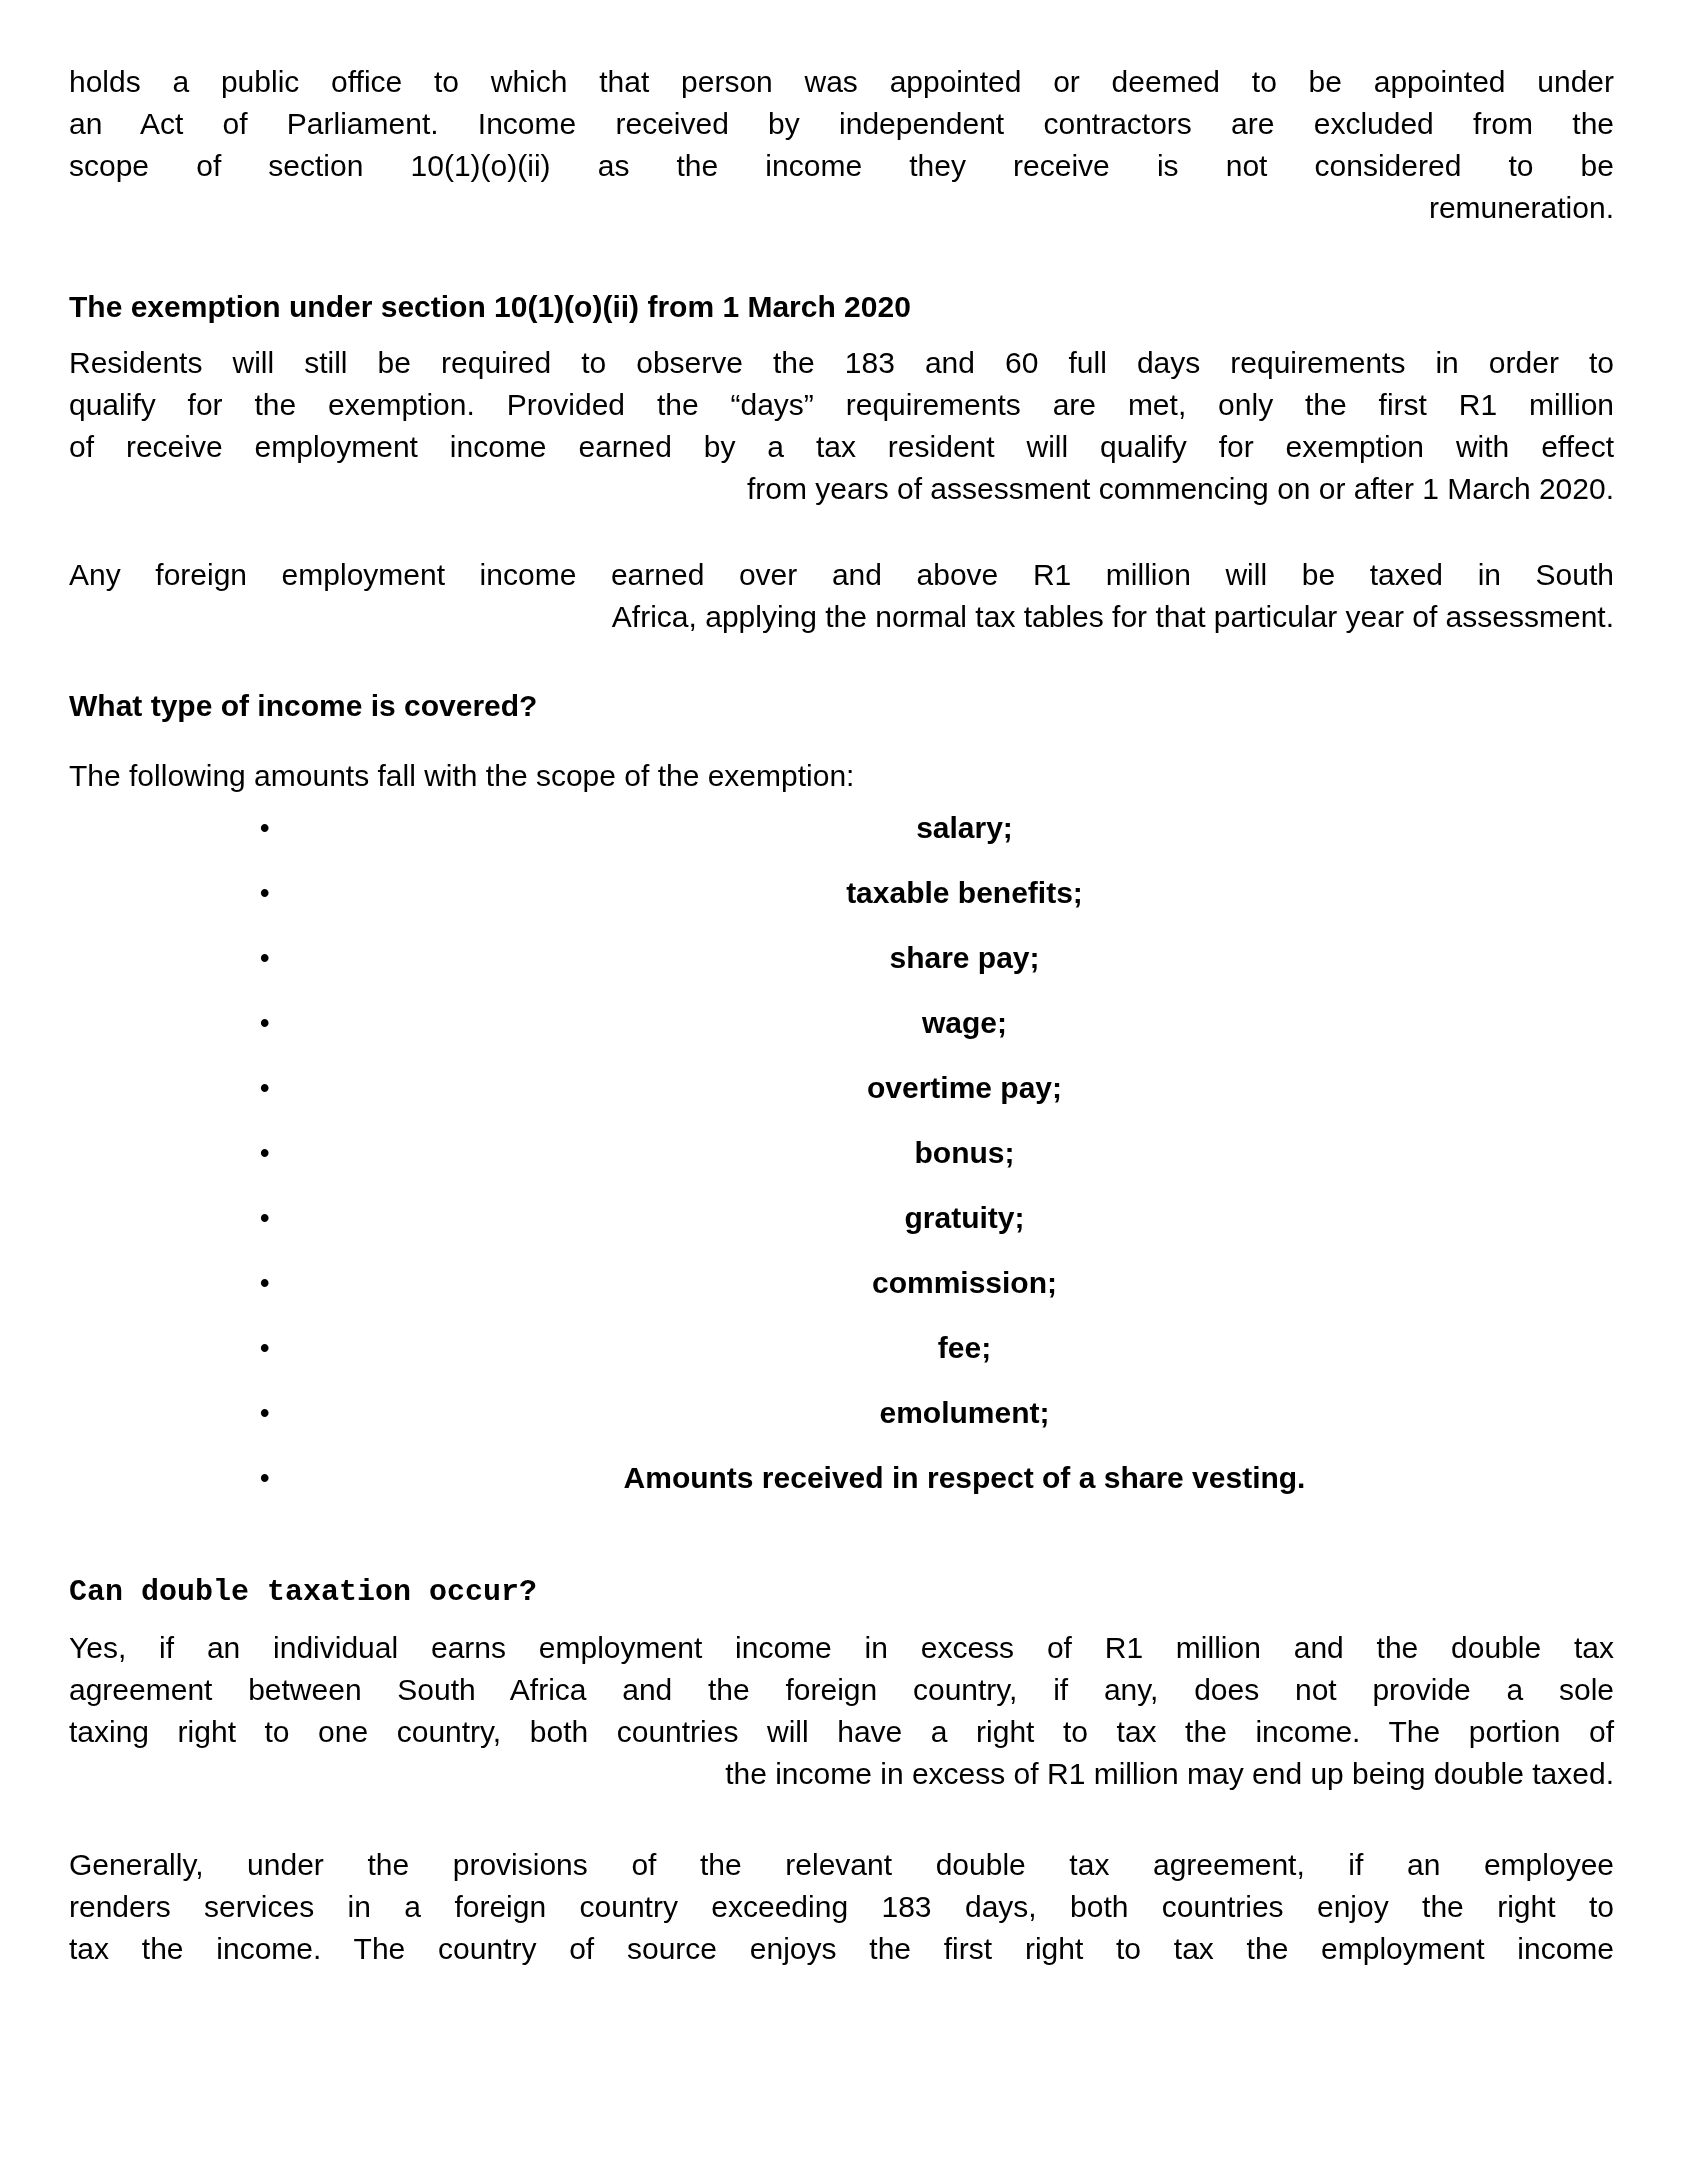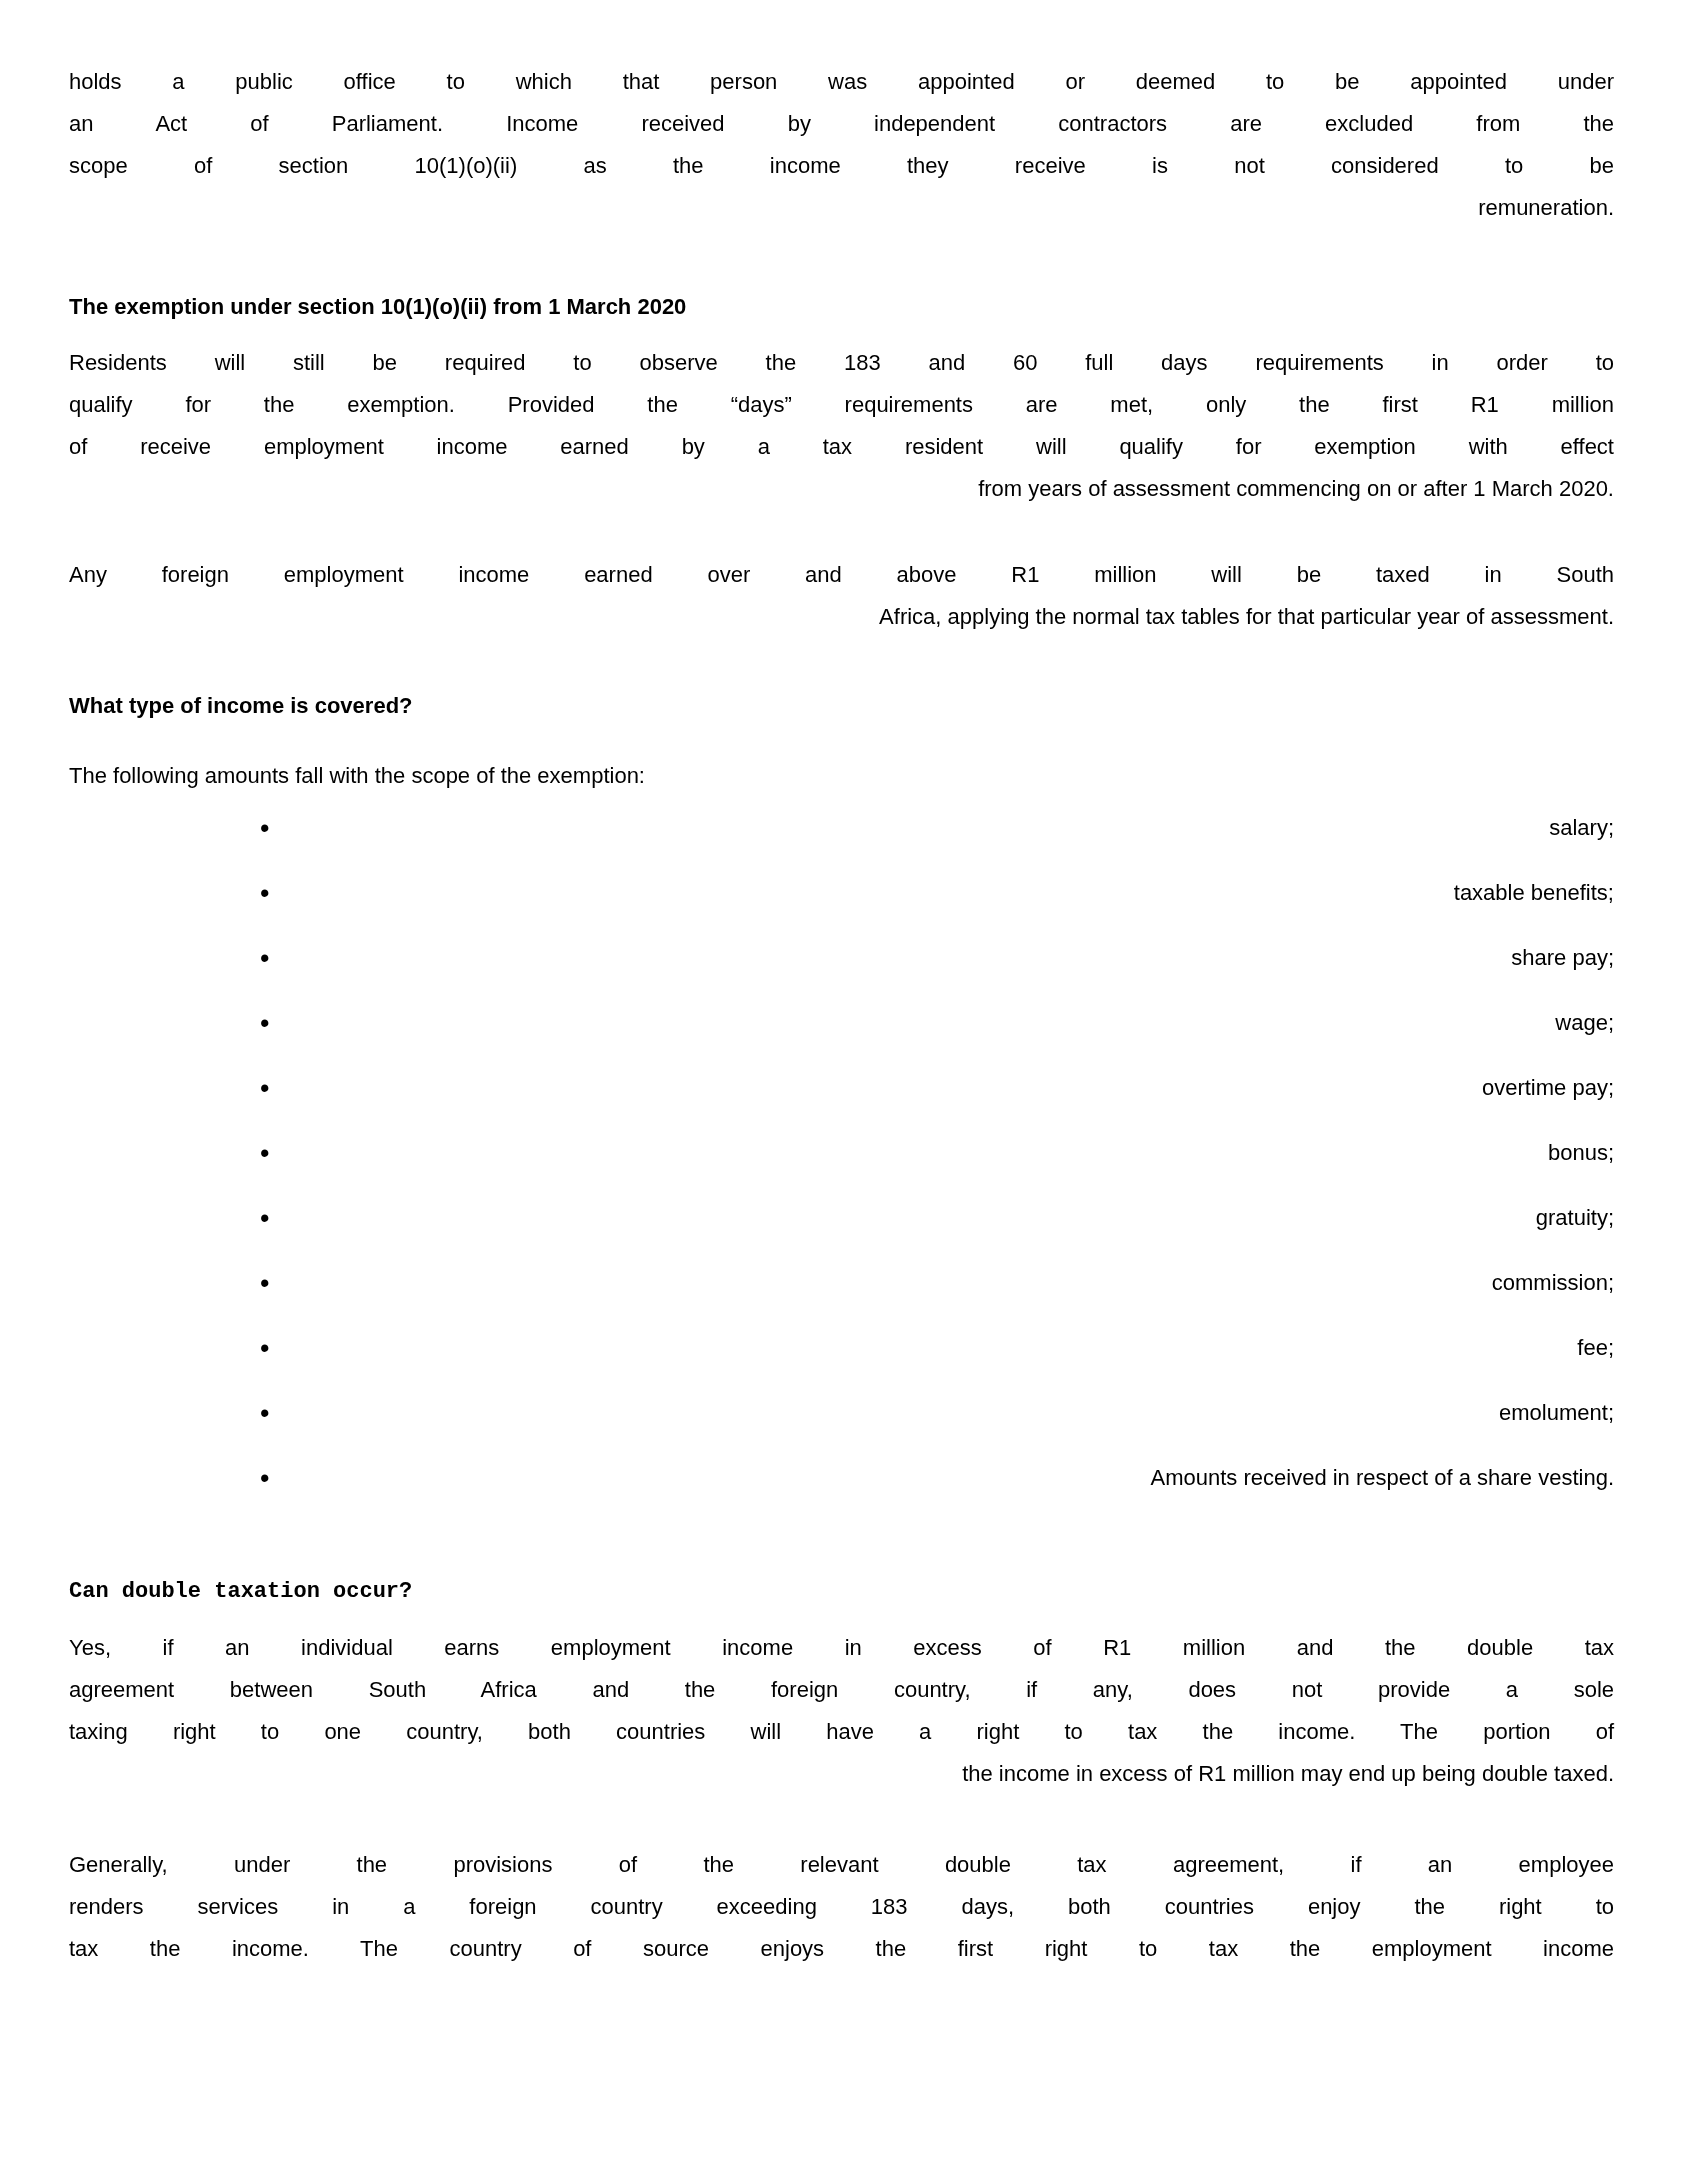--- a/index.html
+++ b/index.html
@@ -9,21 +9,21 @@
   }
   .page {
     position: relative;
     width: 1683px;
     height: 2178px;
     background: #ffffff;
     box-sizing: border-box;
     padding: 61px 69px 0 69px;
     color: #000000;
     font-family: "Liberation Sans", "DejaVu Sans", sans-serif;
-    font-size: 22px;
+    font-size: 30px;
     line-height: 42px;
     overflow: hidden;
   }
   .para, .heading, .lead {
     margin: 0;
     padding: 0;
   }
   .heading {
     font-weight: 700;
   }
@@ -44,21 +44,22 @@
   .mt-p5   { margin-top: 14px; }
   .mt-p6   { margin-top: 49px; }
   ul.bullets {
     list-style: none;
     margin: 10px 0 0 0;
     padding: 0 0 0 238px;
   }
   ul.bullets li {
     position: relative;
     margin: 0 0 23px 8px;
-    text-align: right;
+    text-align: center;
+    font-weight: bold;
   }
   ul.bullets li:last-child {
     margin-bottom: 0;
   }
   ul.bullets li::before {
     content: "\2022";
     position: absolute;
     left: -55px;
     top: 0;
     font-size: 27px;

